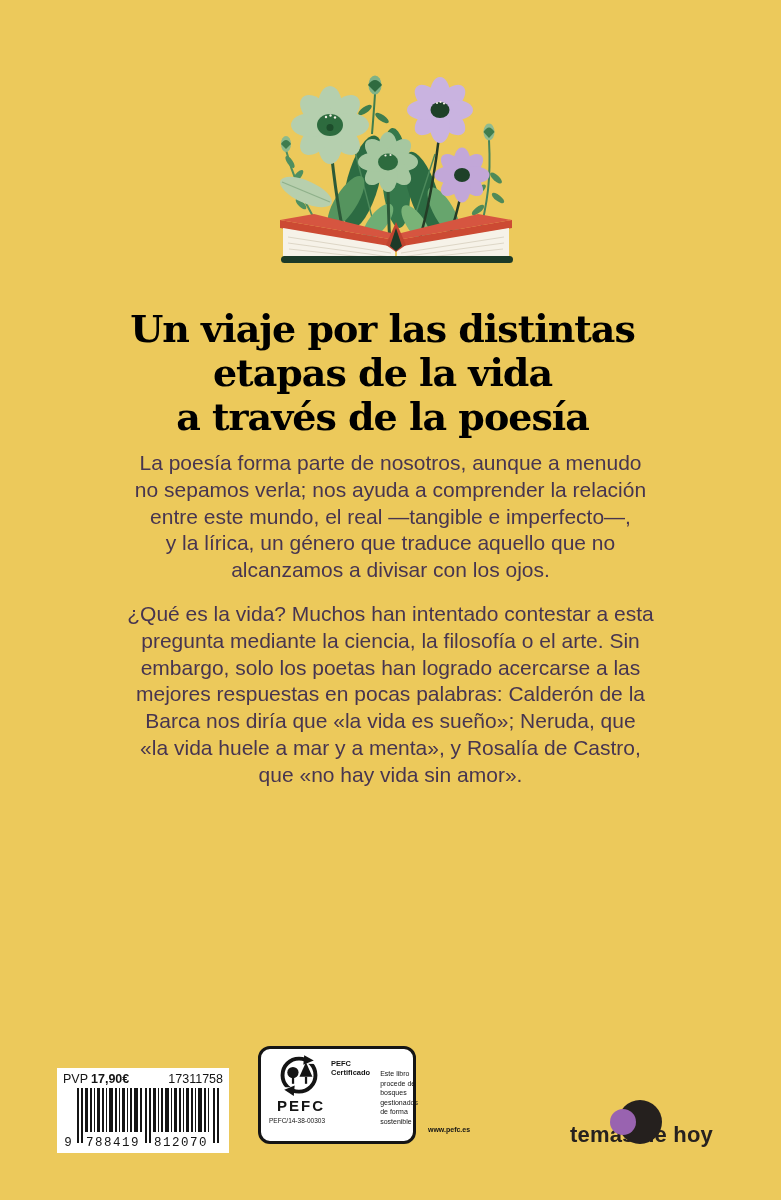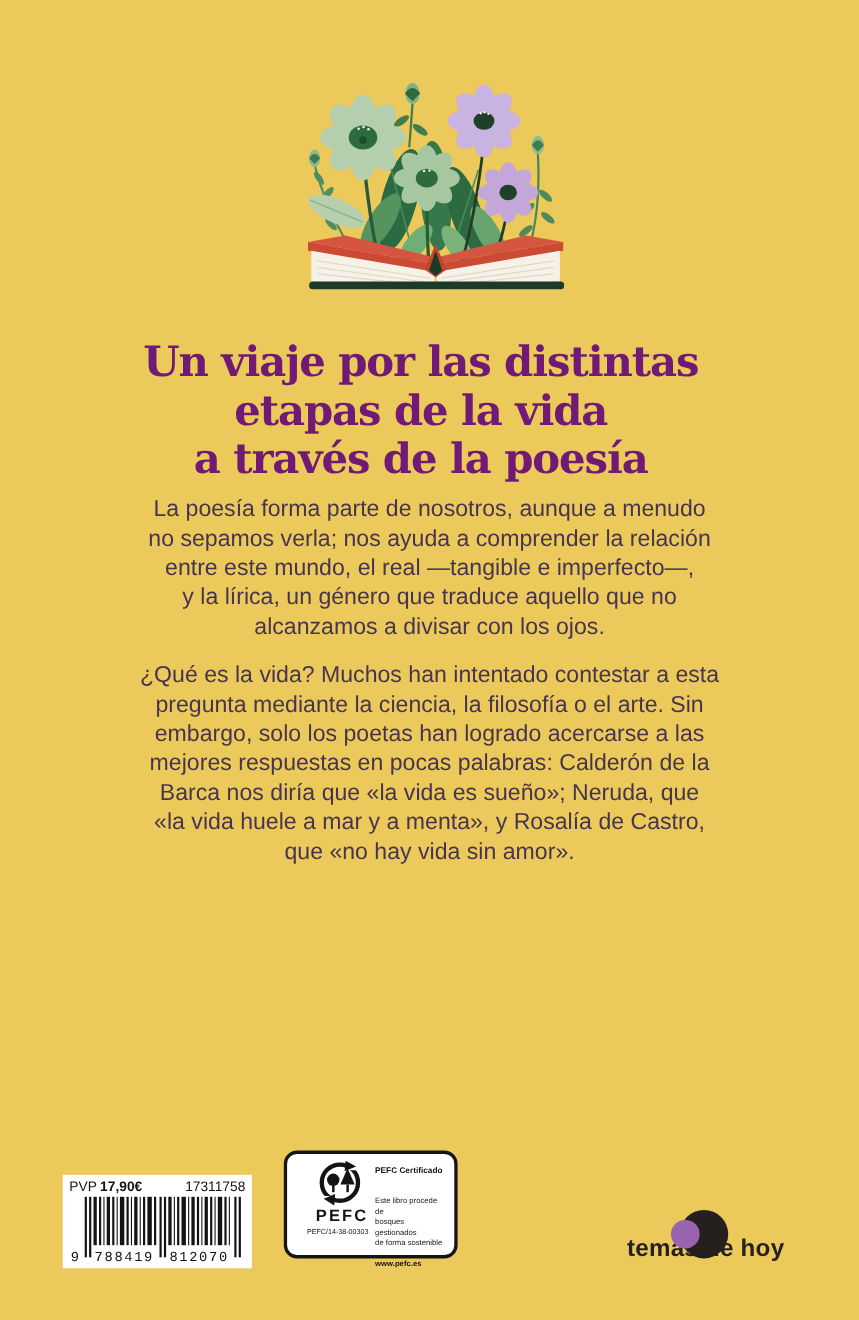--- a/index.html
+++ b/index.html
@@ -9,21 +9,21 @@
     font-family:"Liberation Sans",sans-serif;
   }
   
   .illustration{position:absolute;left:268px;top:70px;width:245px;height:200px;}
   
   .heading{
     position:absolute;left:0;right:16px;top:282px;
     text-align:center;white-space:pre-line;
     font-family:"DejaVu Serif","Liberation Serif",serif;
     font-weight:700;font-size:38px;line-height:44px;
-    letter-spacing:-1px;color:#701a75;
+    letter-spacing:-1px;color:#000000;
   }
   
   .body-copy{
     position:absolute;left:50%;transform:translateX(-50%);
     top:450px;width:660px;text-align:center;
     font-size:21px;line-height:26.8px;color:#473550;
   }
   .body-copy p{white-space:pre-line;margin:0 0 17px 0;}
   
   .barcode-box{
@@ -39,21 +39,21 @@
   
   .pefc-box{
     position:absolute;left:258px;top:1046px;width:158px;height:98px;
     background:#fff;border:3px solid #151515;border-radius:12px;
     box-sizing:border-box;display:flex;padding:6px 6px 5px 8px;color:#141414;
   }
   .pefc-left{width:66px;display:flex;flex-direction:column;align-items:flex-end;}
   .pefc-logo{width:52px;height:42px;}
   .pefc-word{font-weight:700;font-size:15px;letter-spacing:2px;line-height:16px;margin-top:1px;}
   .pefc-license{font-size:6.5px;margin-top:3px;white-space:nowrap;}
-  .pefc-right{flex:1;display:flex;flex-direction:column;padding:4px 0 3px 6px;gap:10px;}
+  .pefc-right{flex:1;display:flex;flex-direction:row;padding:4px 0 3px 6px;gap:10px;}
   .pefc-title{font-weight:700;font-size:7.5px;}
   .pefc-desc{font-size:7px;line-height:9.5px;margin-top:10px;white-space:pre-line;}
   .pefc-url{font-weight:700;font-size:7px;margin-top:auto;}
   
   .publisher{position:absolute;left:560px;top:1096px;display:flex;align-items:center;height:52px;flex-direction:column;}
   .pub-mark{position:relative;width:58px;height:52px;}
   .pub-dark{position:absolute;left:10px;top:4px;width:44px;height:44px;border-radius:50%;background:#25201e;}
   .pub-purple{position:absolute;left:2px;top:13px;width:26px;height:26px;border-radius:50%;background:#9963b0;}
   .pub-name{margin-left:10px;font-weight:700;font-size:22px;color:#26211f;letter-spacing:0.2px;}
 </style>

